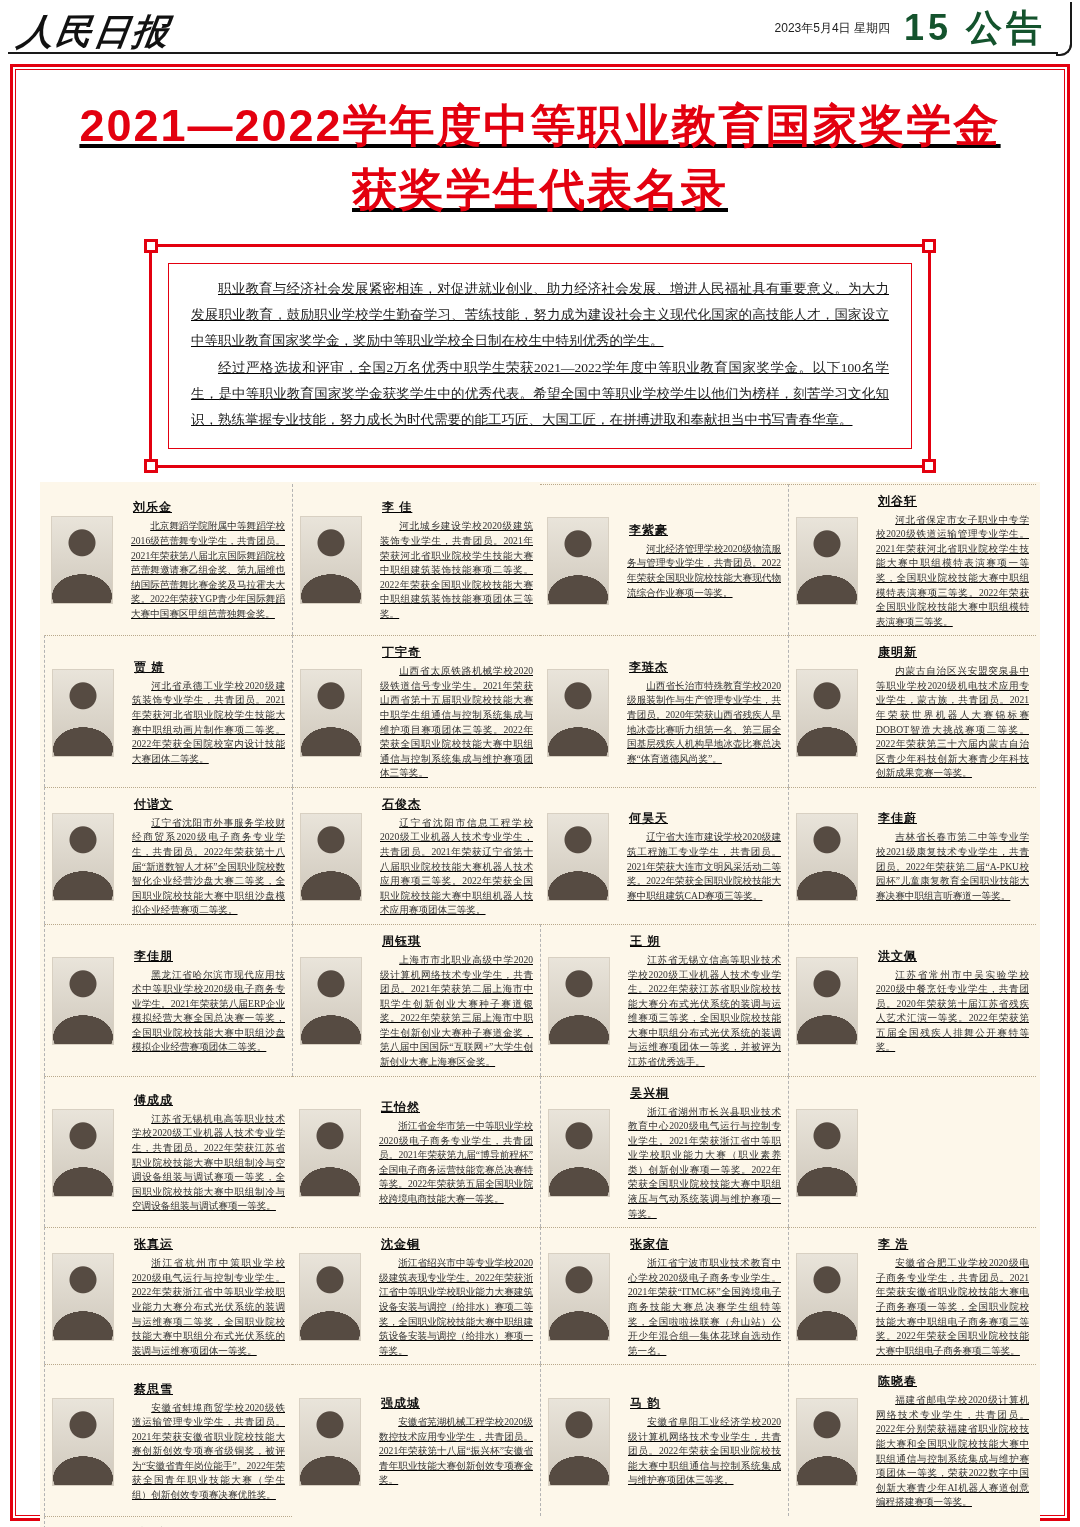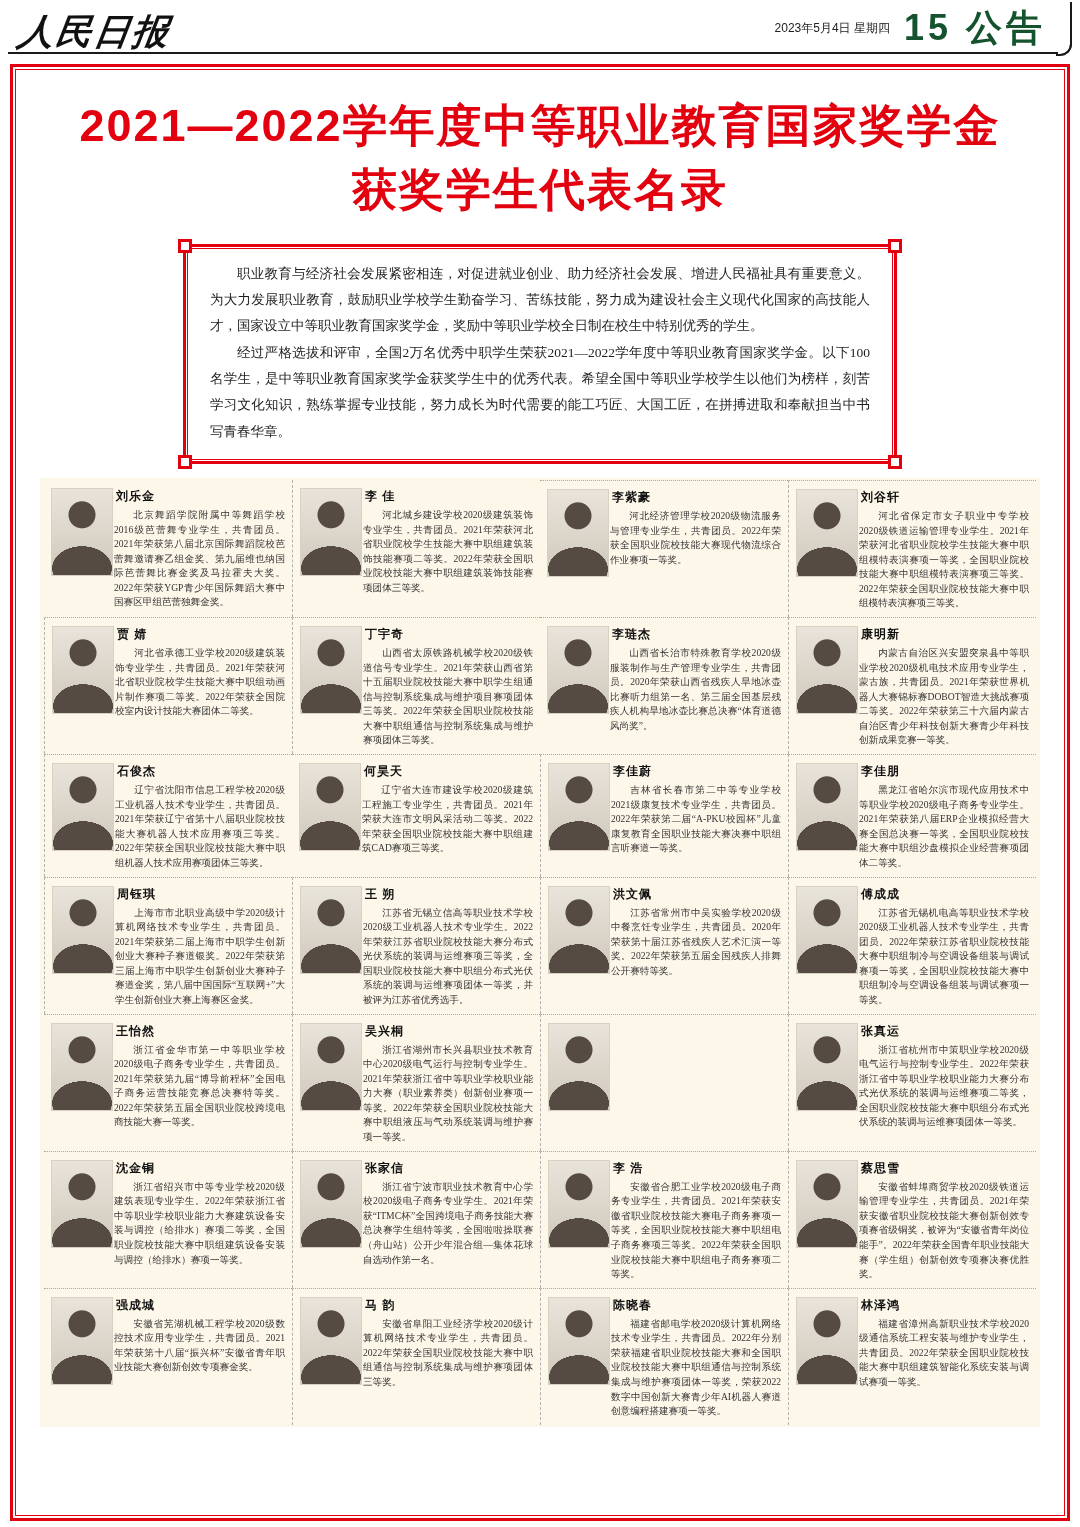--- a/index.html
+++ b/index.html
@@ -15,37 +15,37 @@
   .mh-date { font-size:12px; color:#222; font-family:"Liberation Sans",sans-serif; }
   .mh-page { font-size:36px; font-weight:bold; color:#14532d; letter-spacing:4px;
              font-family:"Liberation Sans",sans-serif; }
   .corner-bracket { position:absolute; right:0; top:2px; width:18px; height:52px;
              border-right:2px solid #1a1a1a; border-bottom:0; border-radius:0 0 10px 0; }
   .corner-bracket:after { content:""; position:absolute; right:-2px; bottom:-2px; width:14px; height:14px;
              border-right:2px solid #1a1a1a; border-bottom:2px solid #1a1a1a; border-radius:0 0 12px 0; }
   
   .red-frame { position:absolute; left:10px; right:10px; top:64px; bottom:6px;
                border:3px solid #e3000f; padding:2px; }
-  .red-frame-inner { width:100%; height:100%; border:1px solid #e3000f; padding:14px 18px 6px; }
+  .red-frame-inner { width:100%; height:100%; border:1px solid #e3000f; padding:14px 18px 6px;text-decoration:underline; }
   
   .main-title { text-align:center; color:#e3000f; font-weight:900;
                 font-family:"Liberation Sans","DejaVu Sans",sans-serif;
                 font-size:45px; line-height:1.42; letter-spacing:2px; margin-top:10px; }
   
-  .intro-wrap { width:714px; margin:22px auto 0; border:3px solid #e3000f; position:relative; padding:1px; }
+  .intro-wrap { width:782px; margin:22px auto 0; border:3px solid #e3000f; position:relative; padding:16px; }
   .intro-inner { border:1px solid #e3000f; padding:12px 22px 14px; }
   .corner-orn { position:absolute; width:14px; height:14px; background:#fff;
                 border:3px solid #e3000f; }
   .corner-orn.tl { left:-8px; top:-8px; }  .corner-orn.tr { right:-8px; top:-8px; }
   .corner-orn.bl { left:-8px; bottom:-8px; } .corner-orn.br { right:-8px; bottom:-8px; }
   .intro-inner p { font-size:13.5px; line-height:1.95; color:#1e1e1e; text-align:justify; text-indent:2em; }
   
   .grid { width:1000px; margin:14px auto 0; background:#fdf7ea;
           display:grid; grid-template-columns:repeat(4,1fr); padding:2px 4px; }
-  .cell { display:flex; gap:1px; padding:8px 7px 6px; border-top:1px dotted #b9a98c; }
+  .cell { display:flex; gap:18px; padding:8px 7px 6px; border-top:1px dotted #b9a98c;align-items:center; }
   .cell.first-row { border-top:none; }
   .cell.not-first-col { border-left:1px dashed #b3b3b3; }
   .photo { flex:0 0 62px; height:88px; border:1px solid #d8d0c2; position:relative; overflow:hidden;
            background:
              radial-gradient(circle at 50% 30%, #564b42 0 13px, rgba(0,0,0,0) 14px),
              radial-gradient(ellipse 30px 22px at 50% 92%, #564b42 0 99%, rgba(0,0,0,0) 100%),
              linear-gradient(#e9e4da,#cfc8bc); }
   .stu-text { flex:1; min-width:0; }
   .stu-name { display:block; font-family:"Liberation Sans","DejaVu Sans",sans-serif;
               font-weight:bold; font-size:12px; color:#111; margin:0 0 3px 2px; letter-spacing:1px; }
@@ -136,20 +136,27 @@
         <div class="cell not-first-col">
           <div class="photo"></div>
           <div class="stu-text">
             <span class="stu-name">康明新</span>
             <p class="stu-bio">内蒙古自治区兴安盟突泉县中等职业学校2020级机电技术应用专业学生，蒙古族，共青团员。2021年荣获世界机器人大赛锦标赛DOBOT智造大挑战赛项二等奖。2022年荣获第三十六届内蒙古自治区青少年科技创新大赛青少年科技创新成果竞赛一等奖。</p>
           </div>
         </div>
         <div class="cell not-first-col">
           <div class="photo"></div>
           <div class="stu-text">
+            <span class="stu-name">付谐文</span>
+            <p class="stu-bio">辽宁省沈阳市外事服务学校财经商贸系2020级电子商务专业学生，共青团员。2022年荣获第十八届“新道数智人才杯”全国职业院校数智化企业经营沙盘大赛二等奖，全国职业院校技能大赛中职组沙盘模拟企业经营赛项二等奖。</p>
+          </div>
+        </div>
+        <div class="cell not-first-col">
+          <div class="photo"></div>
+          <div class="stu-text">
             <span class="stu-name">石俊杰</span>
             <p class="stu-bio">辽宁省沈阳市信息工程学校2020级工业机器人技术专业学生，共青团员。2021年荣获辽宁省第十八届职业院校技能大赛机器人技术应用赛项三等奖。2022年荣获全国职业院校技能大赛中职组机器人技术应用赛项团体三等奖。</p>
           </div>
         </div>
         <div class="cell">
           <div class="photo"></div>
           <div class="stu-text">
             <span class="stu-name">何昊天</span>
             <p class="stu-bio">辽宁省大连市建设学校2020级建筑工程施工专业学生，共青团员。2021年荣获大连市文明风采活动二等奖。2022年荣获全国职业院校技能大赛中职组建筑CAD赛项三等奖。</p>
           </div>

